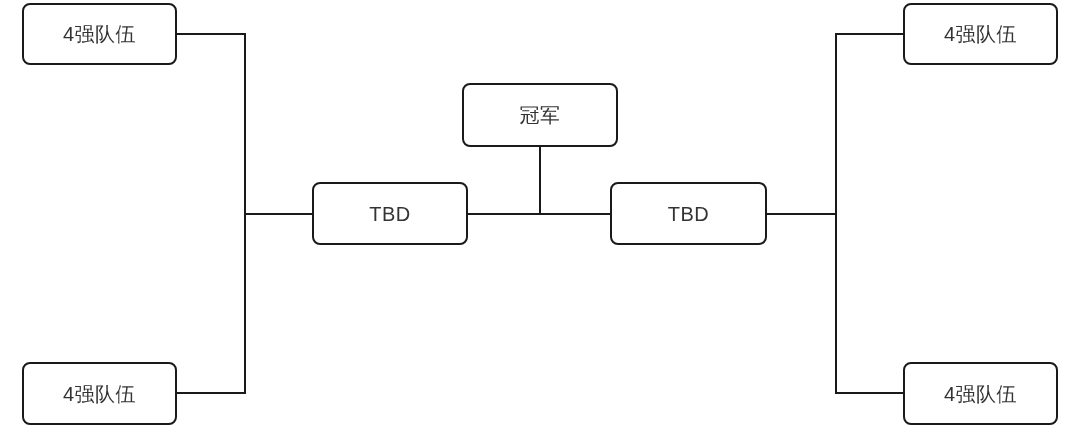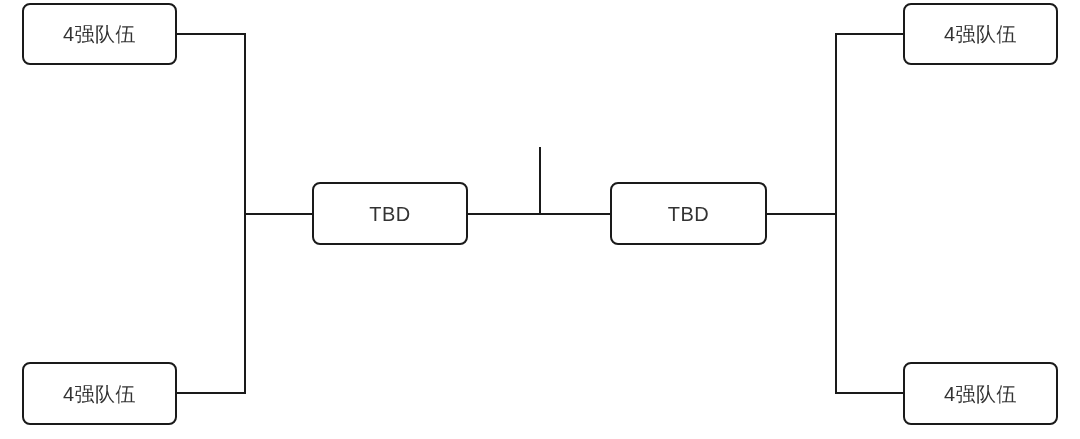--- a/index.html
+++ b/index.html
@@ -84,20 +84,23 @@
   </div>
 
   <div class="node n-sl-bottom">
     <span>4强队伍</span>
   </div>
 
   <div class="node n-final-l">
     <span>TBD</span>
   </div>
 
+  <div class="node n-champion">
+    <span>冠军</span>
+  </div>
 
   <div class="node n-final-r">
     <span>TBD</span>
   </div>
 
   <div class="node n-sr-top">
     <span>4强队伍</span>
   </div>
 
   <div class="node n-sr-bottom">

